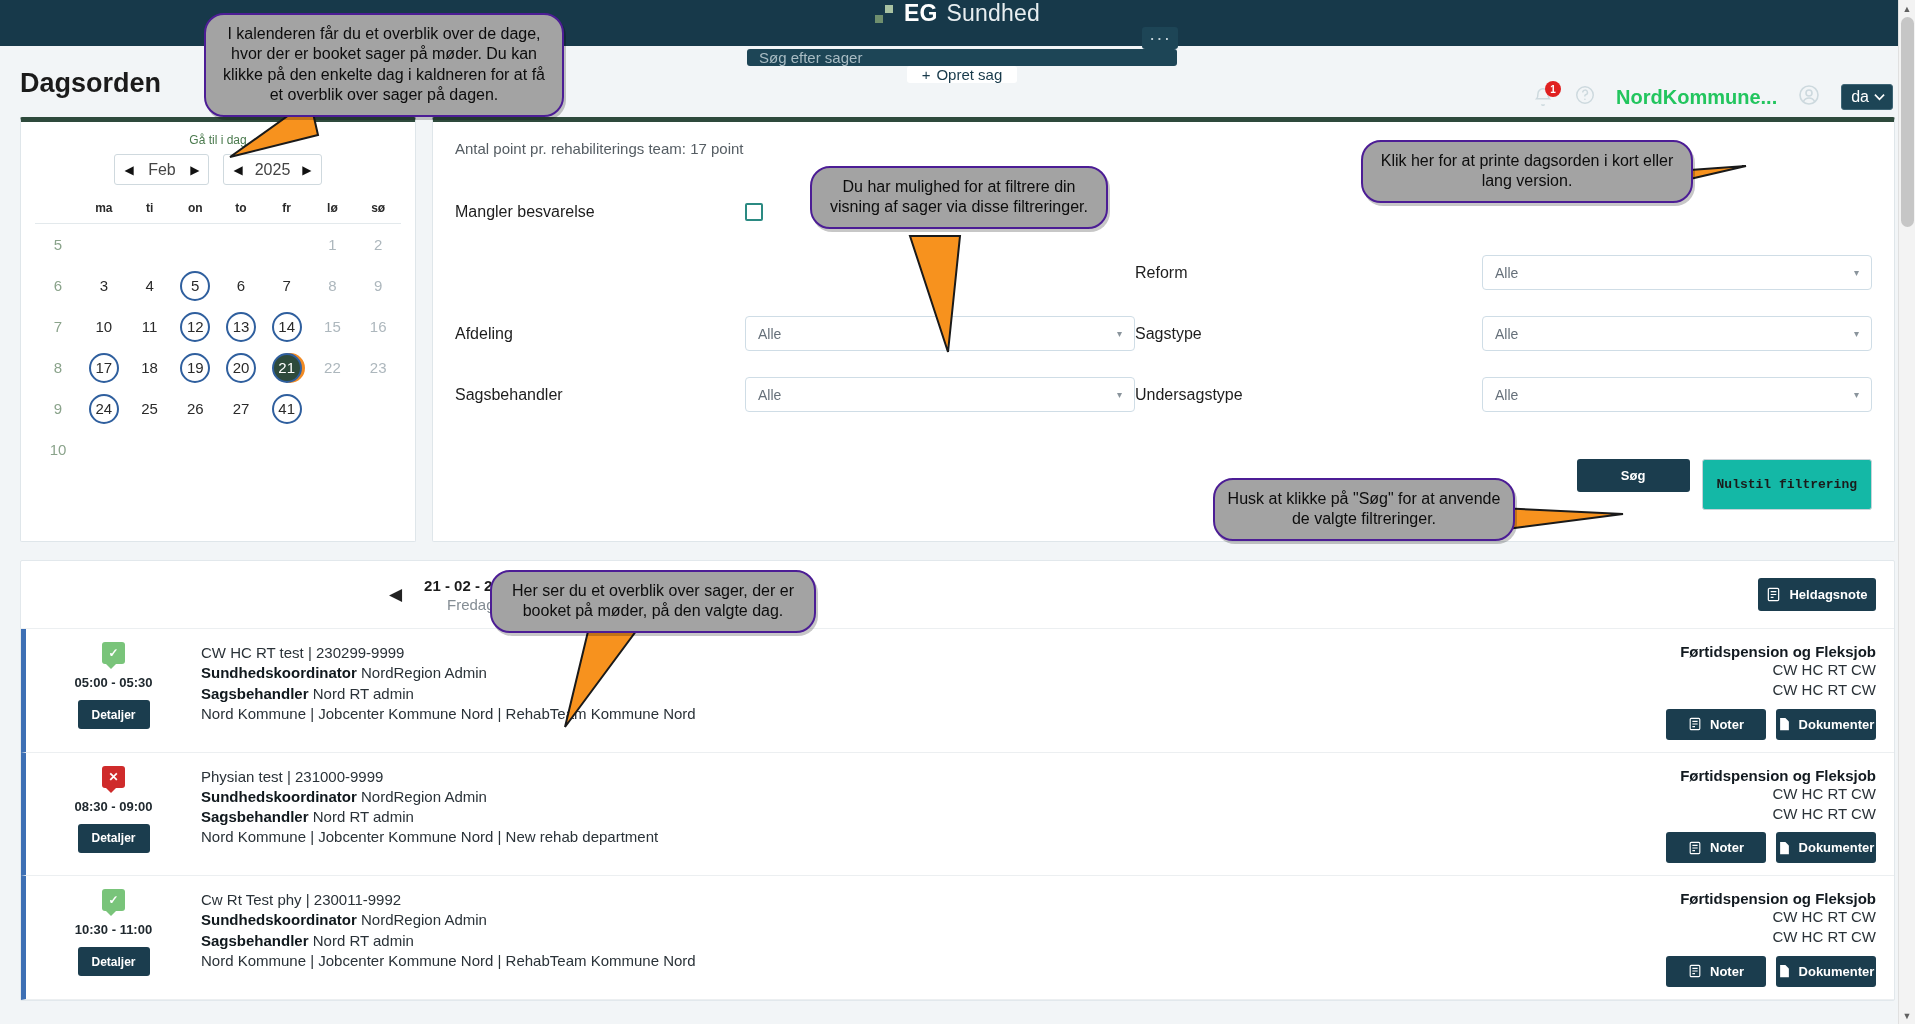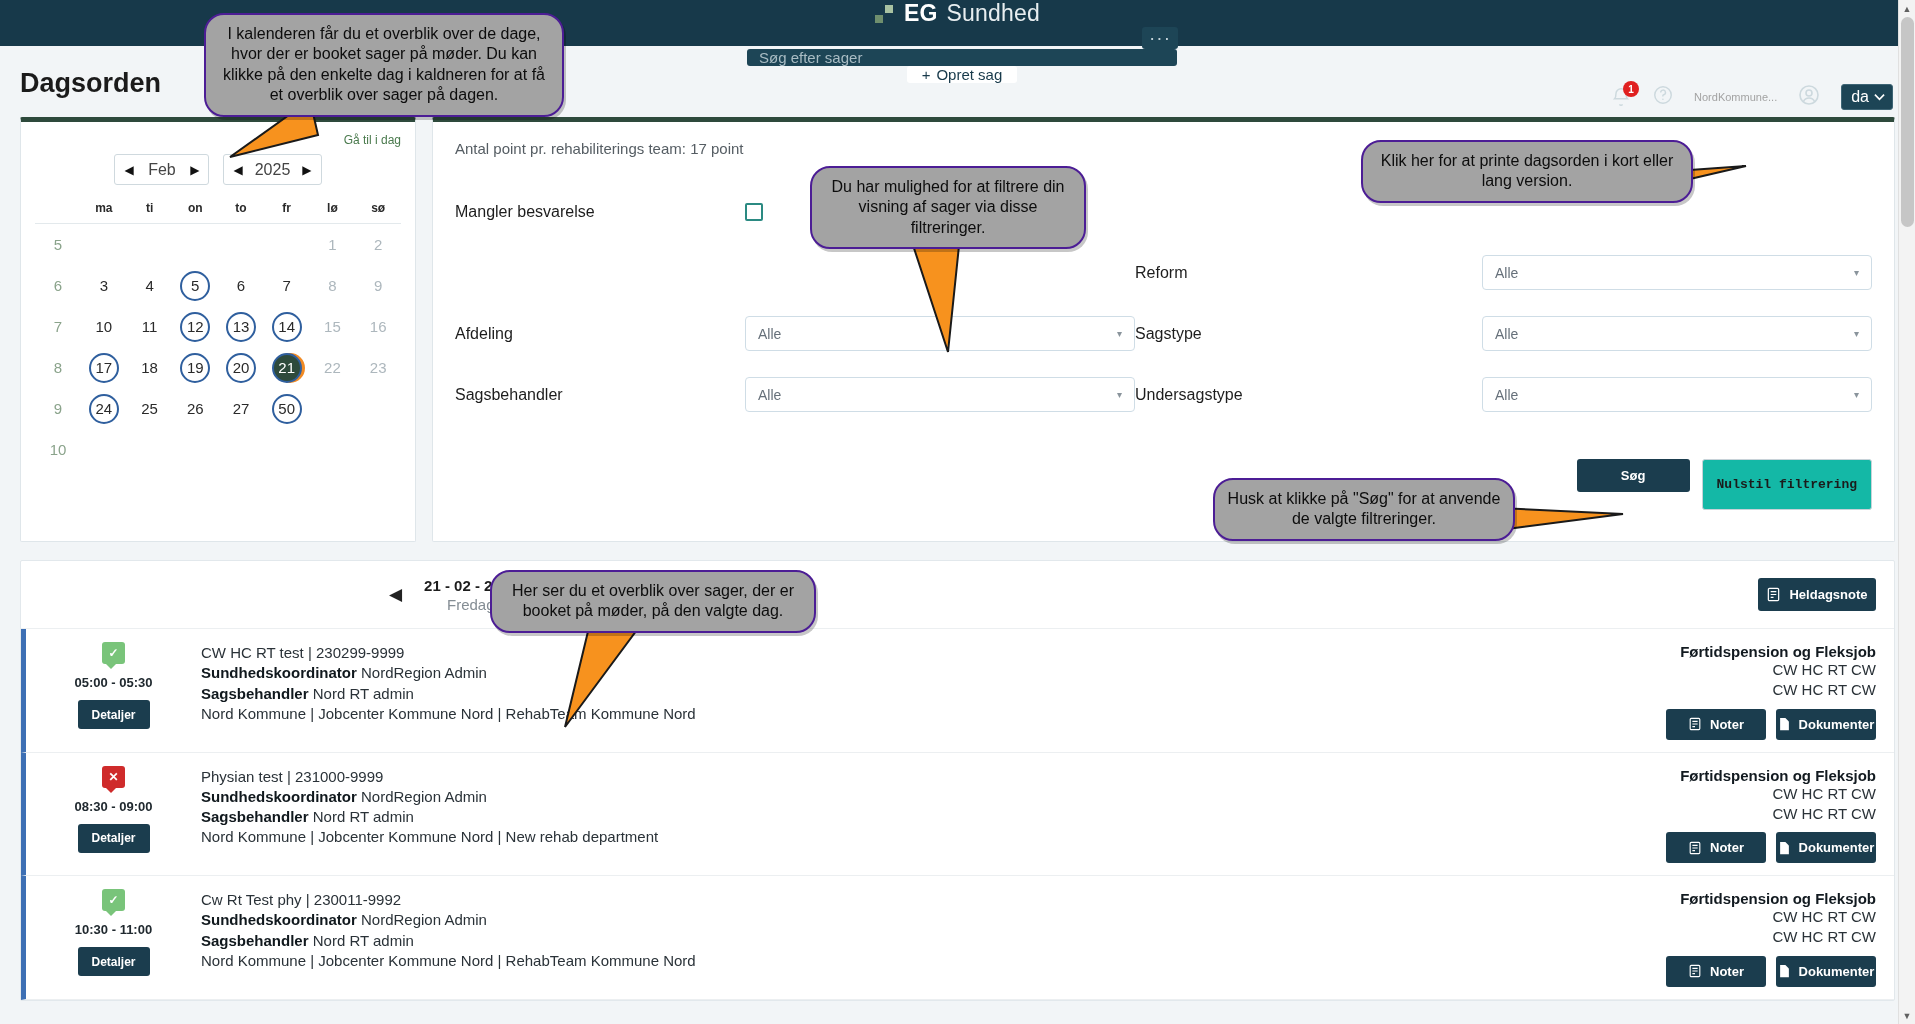--- a/index.html
+++ b/index.html
@@ -47,21 +47,21 @@
   }
   .tb-right { margin-left:auto; display:flex; align-items:center; gap: 20px; padding-right: 8px; }
   .bell-wrap { position:relative; width:22px; height:24px; cursor:pointer; }
   .badge {
     position:absolute; top:-4px; right:-7px;
     background:#e02020; color:#fff; font-size:10px; font-weight:700;
     width:16px; height:16px; border-radius:50%;
     display:flex; align-items:center; justify-content:center;
   }
   .ico-l { color:#cdd9de; stroke:#cdd9de; }
-  .user-name { color:#a3a3a3; font-size:11px; }
+  .user-name { color:#22c55e; font-size:20px;font-weight:bold; }
   .lang-sel {
     background:#1d4556; border:1px solid #3e6575; border-radius:3px;
     color:#ffffff; font-size:16px; padding:3px 7px 3px 9px;
     display:flex; align-items:center; gap:5px; cursor:pointer;
   }
 
   
   .page-title {
     font-size: 27px; font-weight: 700; color:#1b1b1b;
     padding: 22px 0 18px 20px;
@@ -74,21 +74,21 @@
     background:#ffffff;
     border: 1px solid #dfe6ea;
     border-top: 5px solid #2e4a3c;
     border-radius: 2px;
     position: relative;
   }
 
   
   .cal-card { width: 396px; height: 425px; padding: 8px 14px 10px; }
   .goto-today {
-    text-align:right; color:#4a7a4d; font-size: 12px; cursor:pointer;
+    text-align:center; color:#4a7a4d; font-size: 12px; cursor:pointer;
     padding-top: 3px;
   }
   .cal-nav { display:flex; justify-content:center; gap: 14px; margin: 7px 0 0; }
   .spin {
     border:1px solid #cfd9de; border-radius:3px; height: 31px;
     display:flex; align-items:center; justify-content:space-between;
     padding: 0 9px; min-width: 95px; cursor:pointer;
   }
   .spin .arr { color:#111; font-size: 12px; line-height:1; }
   .spin .val { color:#444; font-size: 16px; padding: 0 12px; }
@@ -402,21 +402,21 @@
         <div class="day">
           <span class="mark">25</span>
         </div>
         <div class="day">
           <span class="mark">26</span>
         </div>
         <div class="day">
           <span class="mark">27</span>
         </div>
         <div class="day">
-          <span class="mark ring">50</span>
+          <span class="mark ring">41</span>
         </div>
         <div class="day"></div>
         <div class="day"></div>
         <div class="wk">10</div>
         <div class="day"></div>
         <div class="day"></div>
         <div class="day"></div>
         <div class="day"></div>
         <div class="day"></div>
         <div class="day"></div>
@@ -620,21 +620,21 @@
 </div>
 
 <svg class="tail" style="left:170px; top:95px; width:240px; height:70px;">
   <polygon points="140,5 60,62 148,40" fill="#f7921e" stroke="#1a1a1a" stroke-width="2"></polygon>
 </svg>
 <div class="callout" style="left:204px; top:13px; width:360px; font-size:16px;">I kalenderen får du et overblik over de dage, hvor der er booket sager på møder. Du kan klikke på den enkelte dag i kaldneren for at få et overblik over sager på dagen.</div>
 
 <svg class="tail" style="left:900px; top:230px; width:80px; height:130px;">
   <polygon points="10,6 60,6 48,122" fill="#f7921e" stroke="#1a1a1a" stroke-width="2"></polygon>
 </svg>
-<div class="callout" style="left:810px; top:166px; width:276px; font-size:16px;">Du har mulighed for at filtrere din visning af sager via disse filtreringer.</div>
+<div class="callout" style="left:810px; top:166px; width:298px; font-size:16px;">Du har mulighed for at filtrere din visning af sager via disse filtreringer.</div>
 
 <svg class="tail" style="left:1630px; top:150px; width:130px; height:50px;">
   <polygon points="4,24 116,16 4,42" fill="#f7921e" stroke="#1a1a1a" stroke-width="2"></polygon>
 </svg>
 <div class="callout" style="left:1361px; top:140px; width:332px; font-size:16px;">Klik her for at printe dagsorden i kort eller lang version.</div>
 
 <svg class="tail" style="left:1495px; top:490px; width:140px; height:50px;">
   <polygon points="4,18 128,24 4,40" fill="#f7921e" stroke="#1a1a1a" stroke-width="2"></polygon>
 </svg>
 <div class="callout" style="left:1213px; top:478px; width:302px; font-size:16px;">Husk at klikke på "Søg" for at anvende de valgte filtreringer.</div>

